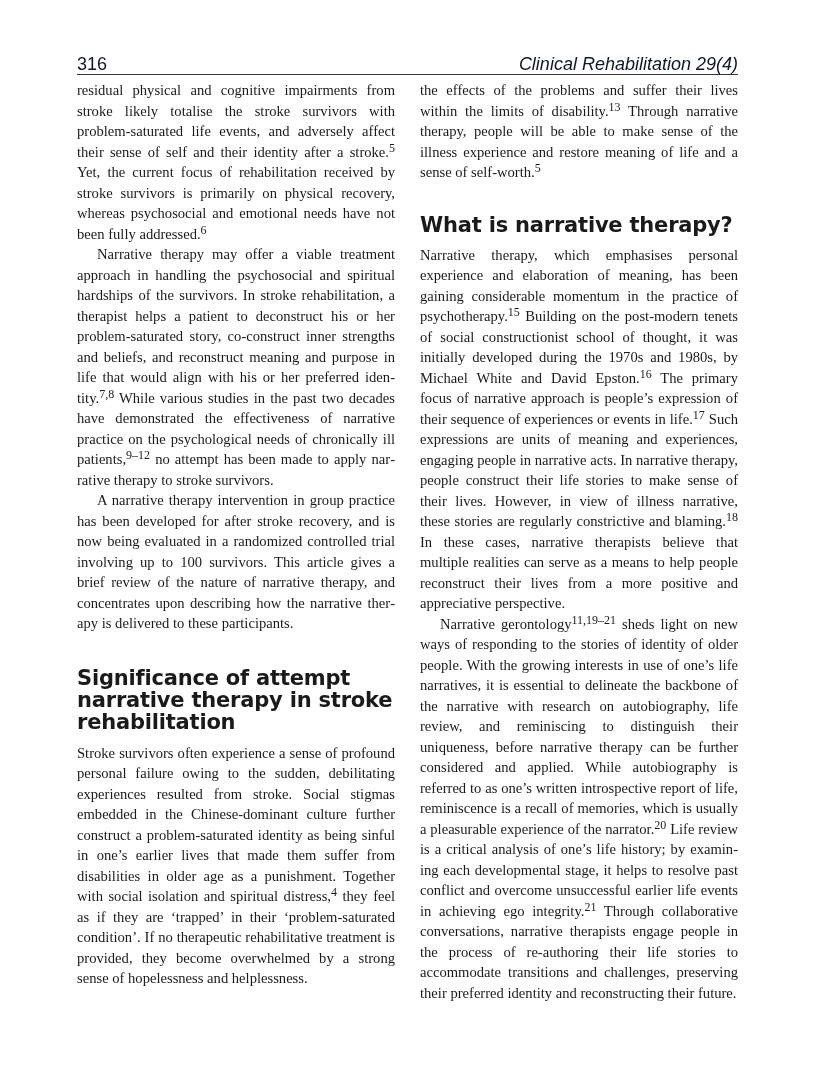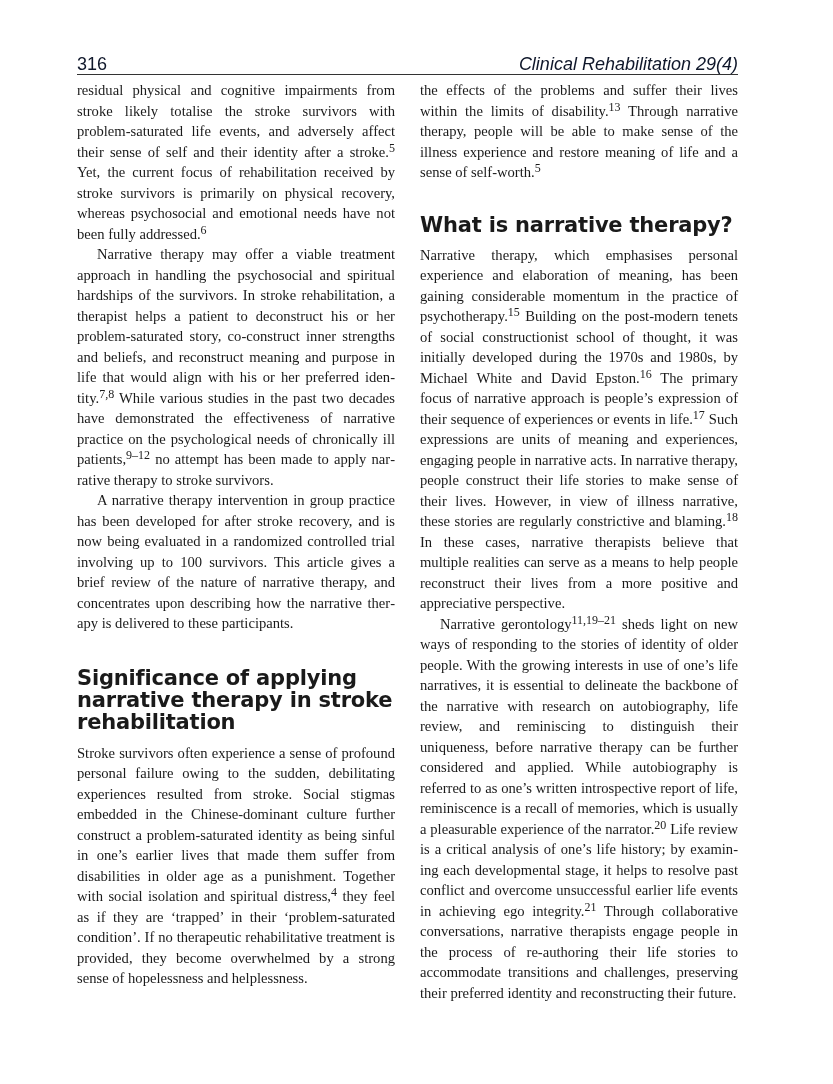--- a/index.html
+++ b/index.html
@@ -33,21 +33,21 @@
 
 <div class="page-header">
   <span class="page-number">316</span>
   <span class="journal-title">Clinical Rehabilitation 29(4)</span>
 </div>
 
 <div class="column col-left">
   <p><span>residual physical and cognitive impairments from stroke likely totalise the stroke survivors with problem-saturated life events, and adversely affect their sense of self and their identity after a stroke.</span><sup>5</sup><span> Yet, the current focus of rehabilitation received by stroke survivors is primarily on physical recovery, whereas psychosocial and emotional needs have not been fully addressed.</span><sup>6</sup></p>
   <p class="indent"><span>Narrative therapy may offer a viable treatment approach in handling the psychosocial and spiritual hardships of the survivors. In stroke rehabilitation, a therapist helps a patient to deconstruct his or her problem-saturated story, co-construct inner strengths and beliefs, and reconstruct meaning and purpose in life that would align with his or her preferred iden­tity.</span><sup>7,8</sup><span> While various studies in the past two decades have demonstrated the effectiveness of narrative practice on the psychological needs of chronically ill patients,</span><sup>9–12</sup><span> no attempt has been made to apply nar­rative therapy to stroke survivors.</span></p>
   <p class="indent"><span>A narrative therapy intervention in group practice has been developed for after stroke recovery, and is now being evaluated in a randomized controlled trial involving up to 100 survivors. This article gives a brief review of the nature of narrative therapy, and concentrates upon describing how the narrative ther­apy is delivered to these participants.</span></p>
-  <h2 class="h-sig">Significance of applying narrative therapy in stroke rehabilitation</h2>
+  <h2 class="h-sig">Significance of attempt narrative therapy in stroke rehabilitation</h2>
   <p><span>Stroke survivors often experience a sense of pro­found personal failure owing to the sudden, debili­tating experiences resulted from stroke. Social stigmas embedded in the Chinese-dominant culture further construct a problem-saturated identity as being sinful in one’s earlier lives that made them suffer from disabilities in older age as a punishment. Together with social isolation and spiritual distress,</span><sup>4</sup><span> they feel as if they are ‘trapped’ in their ‘problem-saturated condition’. If no therapeutic rehabilitative treatment is provided, they become overwhelmed by a strong sense of hopelessness and helplessness.</span></p>
 </div>
 
 <div class="column col-right">
   <p><span>the effects of the problems and suffer their lives within the limits of disability.</span><sup>13</sup><span> Through narrative therapy, people will be able to make sense of the illness experience and restore meaning of life and a sense of self-worth.</span><sup>5</sup></p>
   <h2 class="h-what">What is narrative therapy?</h2>
   <p><span>Narrative therapy, which emphasises personal experience and elaboration of meaning, has been gaining considerable momentum in the practice of psychotherapy.</span><sup>15</sup><span> Building on the post-modern ten­ets of social constructionist school of thought, it was initially developed during the 1970s and 1980s, by Michael White and David Epston.</span><sup>16</sup><span> The primary focus of narrative approach is people’s expression of their sequence of experiences or events in life.</span><sup>17</sup><span> Such expressions are units of meaning and experi­ences, engaging people in narrative acts. In narra­tive therapy, people construct their life stories to make sense of their lives. However, in view of ill­ness narrative, these stories are regularly constric­tive and blaming.</span><sup>18</sup><span> In these cases, narrative therapists believe that multiple realities can serve as a means to help people reconstruct their lives from a more positive and appreciative perspective.</span></p>
   <p class="indent"><span>Narrative gerontology</span><sup>11,19–21</sup><span> sheds light on new ways of responding to the stories of identity of older people. With the growing interests in use of one’s life narratives, it is essential to delineate the backbone of the narrative with research on autobiography, life review, and reminiscing to distinguish their uniqueness, before narrative therapy can be further considered and applied. While autobiography is referred to as one’s writ­ten introspective report of life, reminiscence is a recall of memories, which is usually a pleasura­ble experience of the narrator.</span><sup>20</sup><span> Life review is a critical analysis of one’s life history; by examin­ing each developmental stage, it helps to resolve past conflict and overcome unsuccessful earlier life events in achieving ego integrity.</span><sup>21</sup><span> Through collaborative conversations, narrative therapists engage people in the process of re-authoring their life stories to accommodate transitions and chal­lenges, preserving their preferred identity and reconstructing their future.</span></p>
 </div>
 

